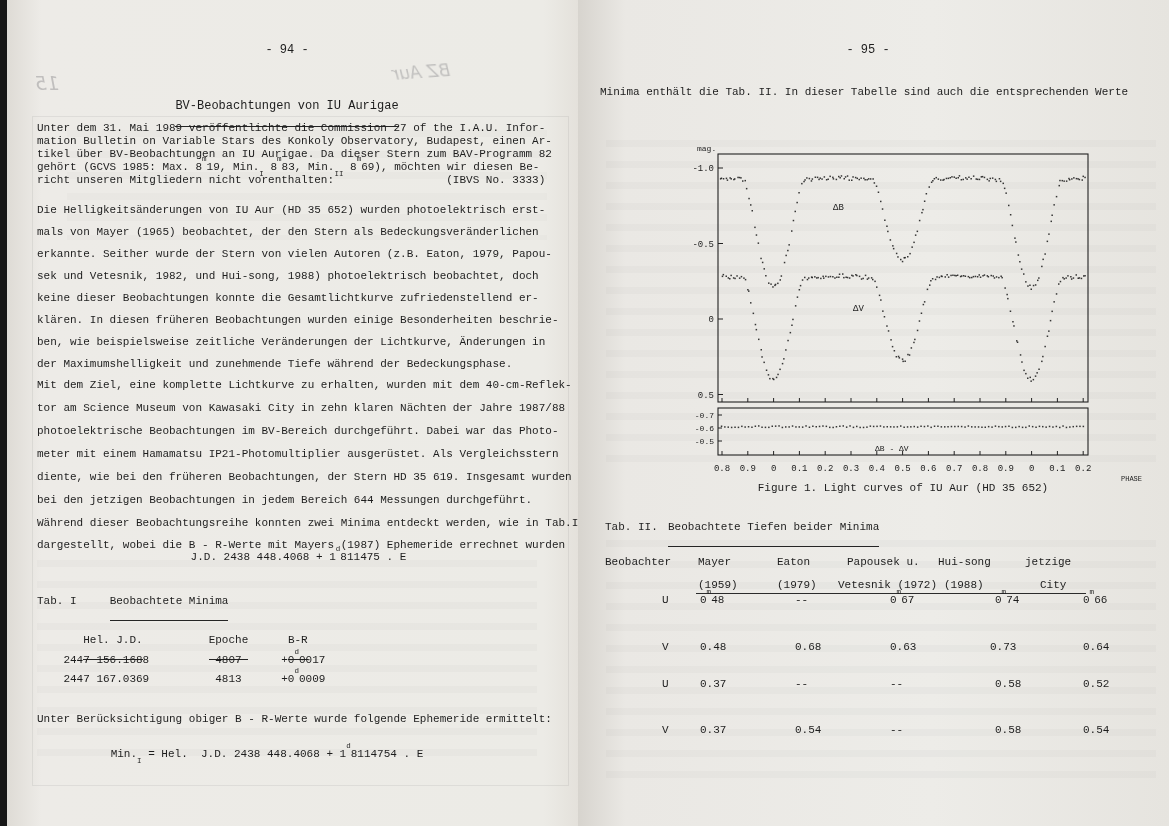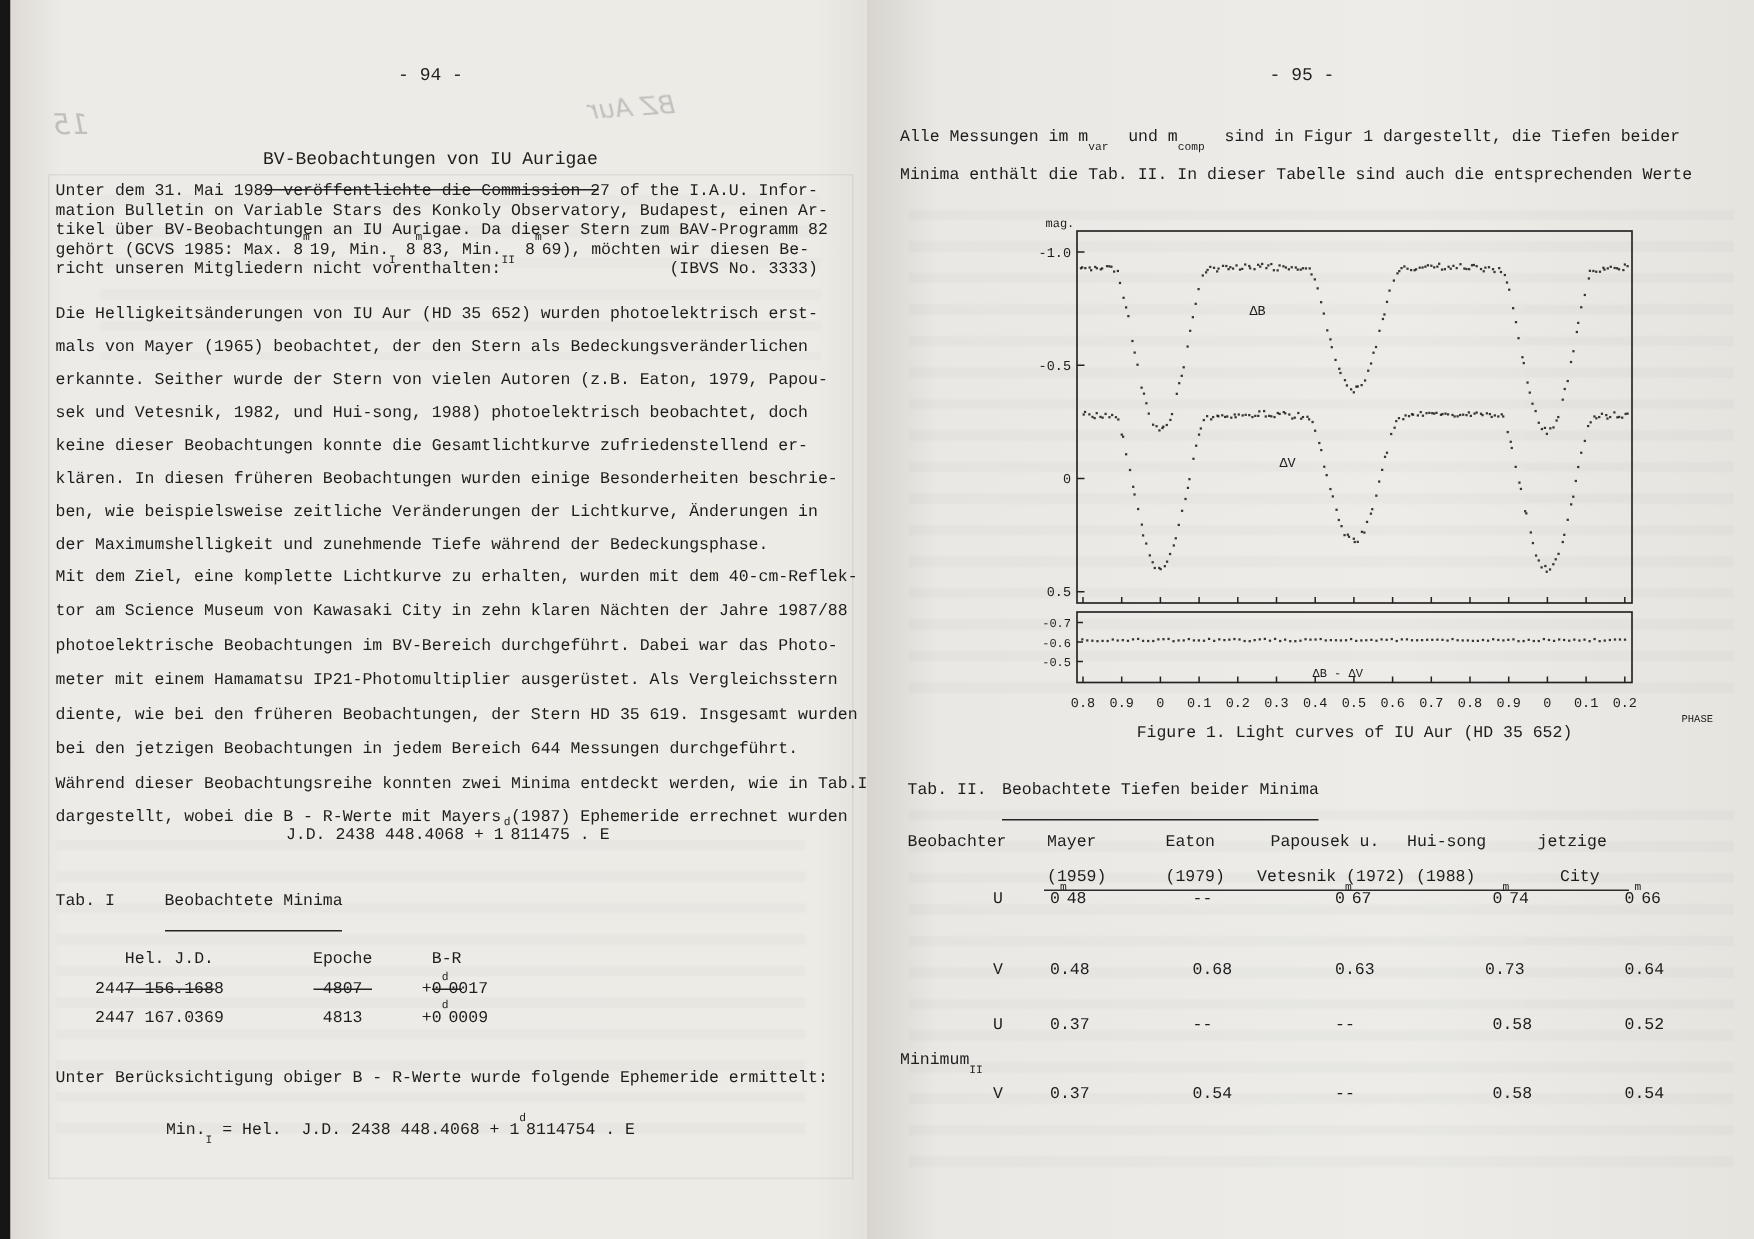--- a/index.html
+++ b/index.html
@@ -66,21 +66,21 @@
 
   <div class="tx center" style="left:30px;top:748px;width:460px">Min.<sub>I</sub> = Hel.  J.D. 2438 448.4068 + 1<sup>d</sup>8114754 . E</div>
 </div>
 
 <div class="page" id="page-right">
   <div class="bleed bleed-lines" style="left:28px;top:140px;width:550px;height:330px;opacity:.62"></div>
   <div class="bleed bleed-lines" style="left:28px;top:540px;width:550px;height:250px;opacity:.6"></div>
 
   <div class="tx center bold" style="left:40px;top:44px;width:500px;font-size:12px">- 95 -</div>
 
-  <div class="tx" style="left:22px;top:80px;line-height:25px"><div class="ln">Alle Messungen im m<sub>var</sub>  und m<sub>comp</sub>  sind in Figur 1 dargestellt, die Tiefen beider</div><div class="ln">Minima enthält die Tab. II. In dieser Tabelle sind auch die entsprechenden Werte</div></div>
+  <div class="tx" style="left:22px;top:80px;line-height:25px"><div class="ln">Minima enthält die Tab. II. In dieser Tabelle sind auch die entsprechenden Werte</div></div>
 
   <div id="figure-wrap">
     <svg id="fig-svg" width="470" height="368">
         <rect x="28" y="22" width="370" height="248" fill="none" stroke="#222" stroke-width="1.1"></rect>
         <rect x="28" y="276" width="370" height="47" fill="none" stroke="#222" stroke-width="1.1"></rect>
         <text x="7" y="19" font-size="8">mag.</text>
         <line x1="28" y1="36" x2="33" y2="36" stroke="#222"></line>
         <text x="24" y="39" font-size="9" text-anchor="end">-1.0</text>
         <line x1="28" y1="111.5" x2="33" y2="111.5" stroke="#222"></line>
         <text x="24" y="114.5" font-size="9" text-anchor="end">-0.5</text>
@@ -679,23 +679,20 @@
 
   <div class="row" style="top:678px">
     <span class="cell" style="left:84px">U</span>
     <span class="cell" style="left:122px">0.37</span>
     <span class="cell" style="left:217px">--</span>
     <span class="cell" style="left:312px">--</span>
     <span class="cell" style="left:417px">0.58</span>
     <span class="cell" style="left:505px">0.52</span>
   </div>
 
-  <div class="row" style="top:701px">
-    <span class="cell" style="left:22px">Minimum<sub>II</sub></span>
-  </div>
 
   <div class="row" style="top:724px">
     <span class="cell" style="left:84px">V</span>
     <span class="cell" style="left:122px">0.37</span>
     <span class="cell" style="left:217px">0.54</span>
     <span class="cell" style="left:312px">--</span>
     <span class="cell" style="left:417px">0.58</span>
     <span class="cell" style="left:505px">0.54</span>
   </div>
 </div>

